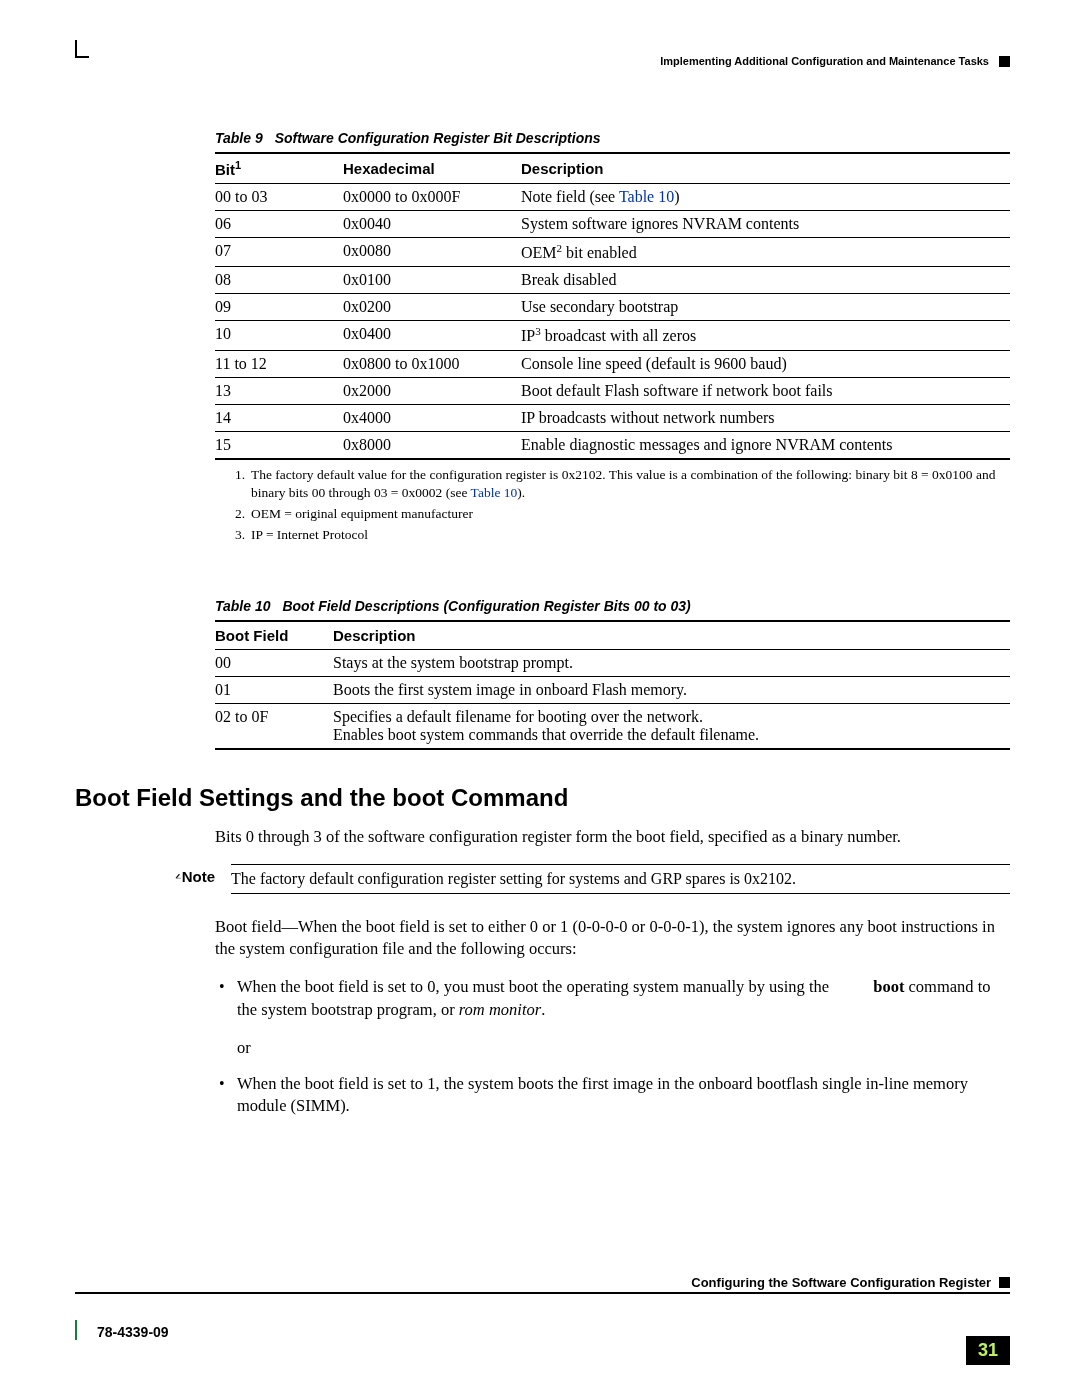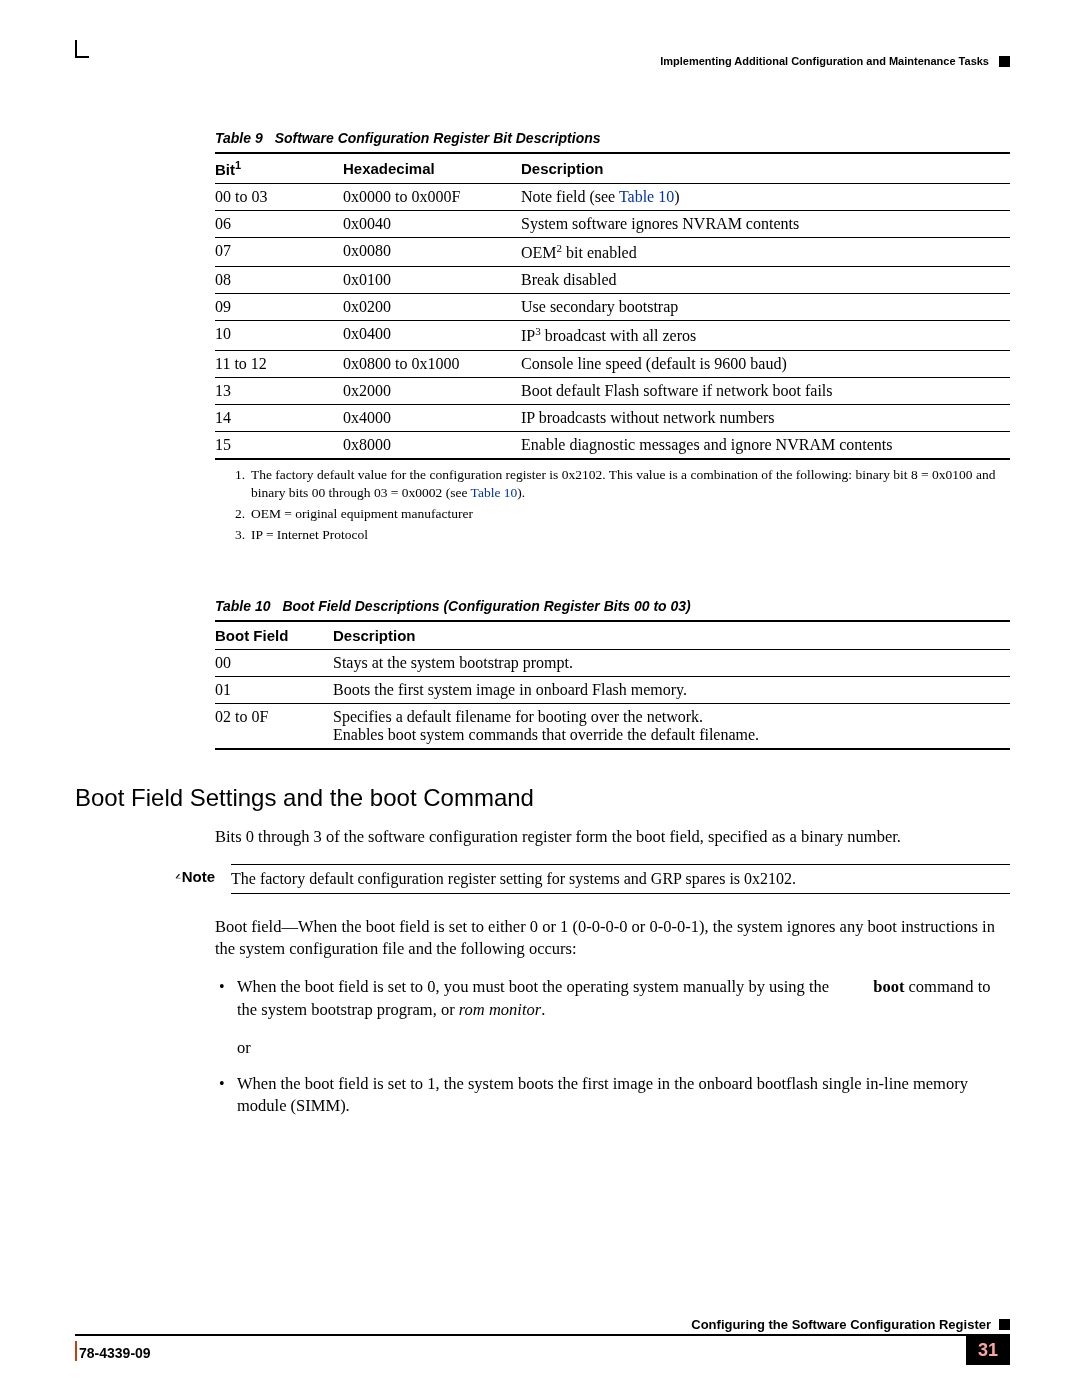--- a/index.html
+++ b/index.html
@@ -97,21 +97,21 @@
   }
   .footnotes .fn {
     display: flex;
     margin-bottom: 3px;
     line-height: 1.35;
   }
   .footnotes .fn .num { width: 16px; flex-shrink: 0; }
   .section-gap { height: 50px; }
   h2.section {
     font-family: Arial, Helvetica, sans-serif;
-    font-weight: normal;
+    font-weight: bold;
     font-size: 24px;
     margin: 34px 0 14px 0;
   }
   .body-indent {
     margin-left: 140px;
     font-size: 16.5px;
     line-height: 1.35;
   }
   .p { margin: 0 0 16px 0; }
   .note-block {
@@ -187,30 +187,31 @@
   .footer-bottom {
     display: flex;
     justify-content: space-between;
     align-items: center;
     margin-top: 0;
   }
   .docnum {
     font-family: Arial, Helvetica, sans-serif;
     font-weight: bold;
     font-size: 14px;
-    padding: 4px 0 0 2px;
-    border-left: 2px solid #c2410c;
+    padding: 4px 0 0 20px;
+    border-left: 2px solid #15803d;
   }
   .pagenum {
     background: #000;
-    color: #fca5a5;
+    color: #bef264;
     font-family: Arial, Helvetica, sans-serif;
     font-weight: bold;
     font-size: 18px;
     padding: 4px 12px;
+    margin-top: 42px;
   }
   .col-bit { width: 120px; }
   .col-hex { width: 170px; }
   .col-bf  { width: 110px; }
   .rom-italic { font-style: italic; }
   .bold { font-weight: bold; margin-left: 40px; }
 </style>
 </head>
 <body>
 

